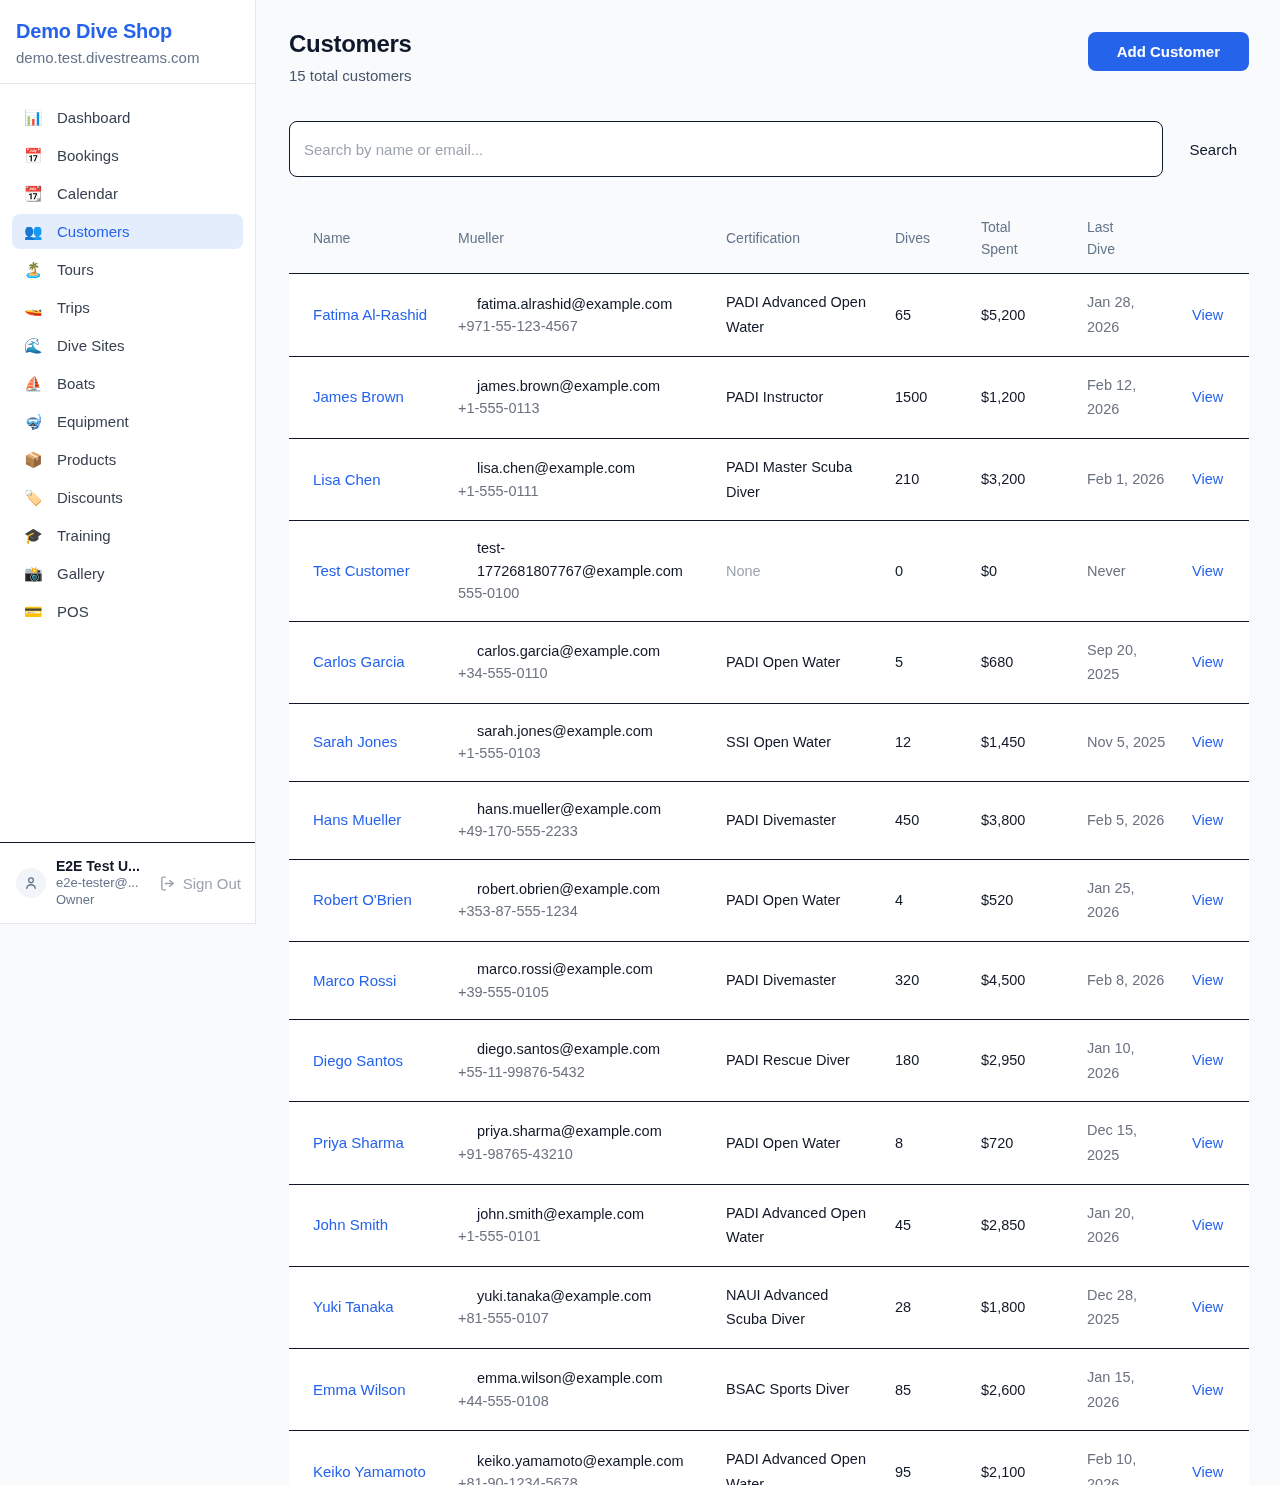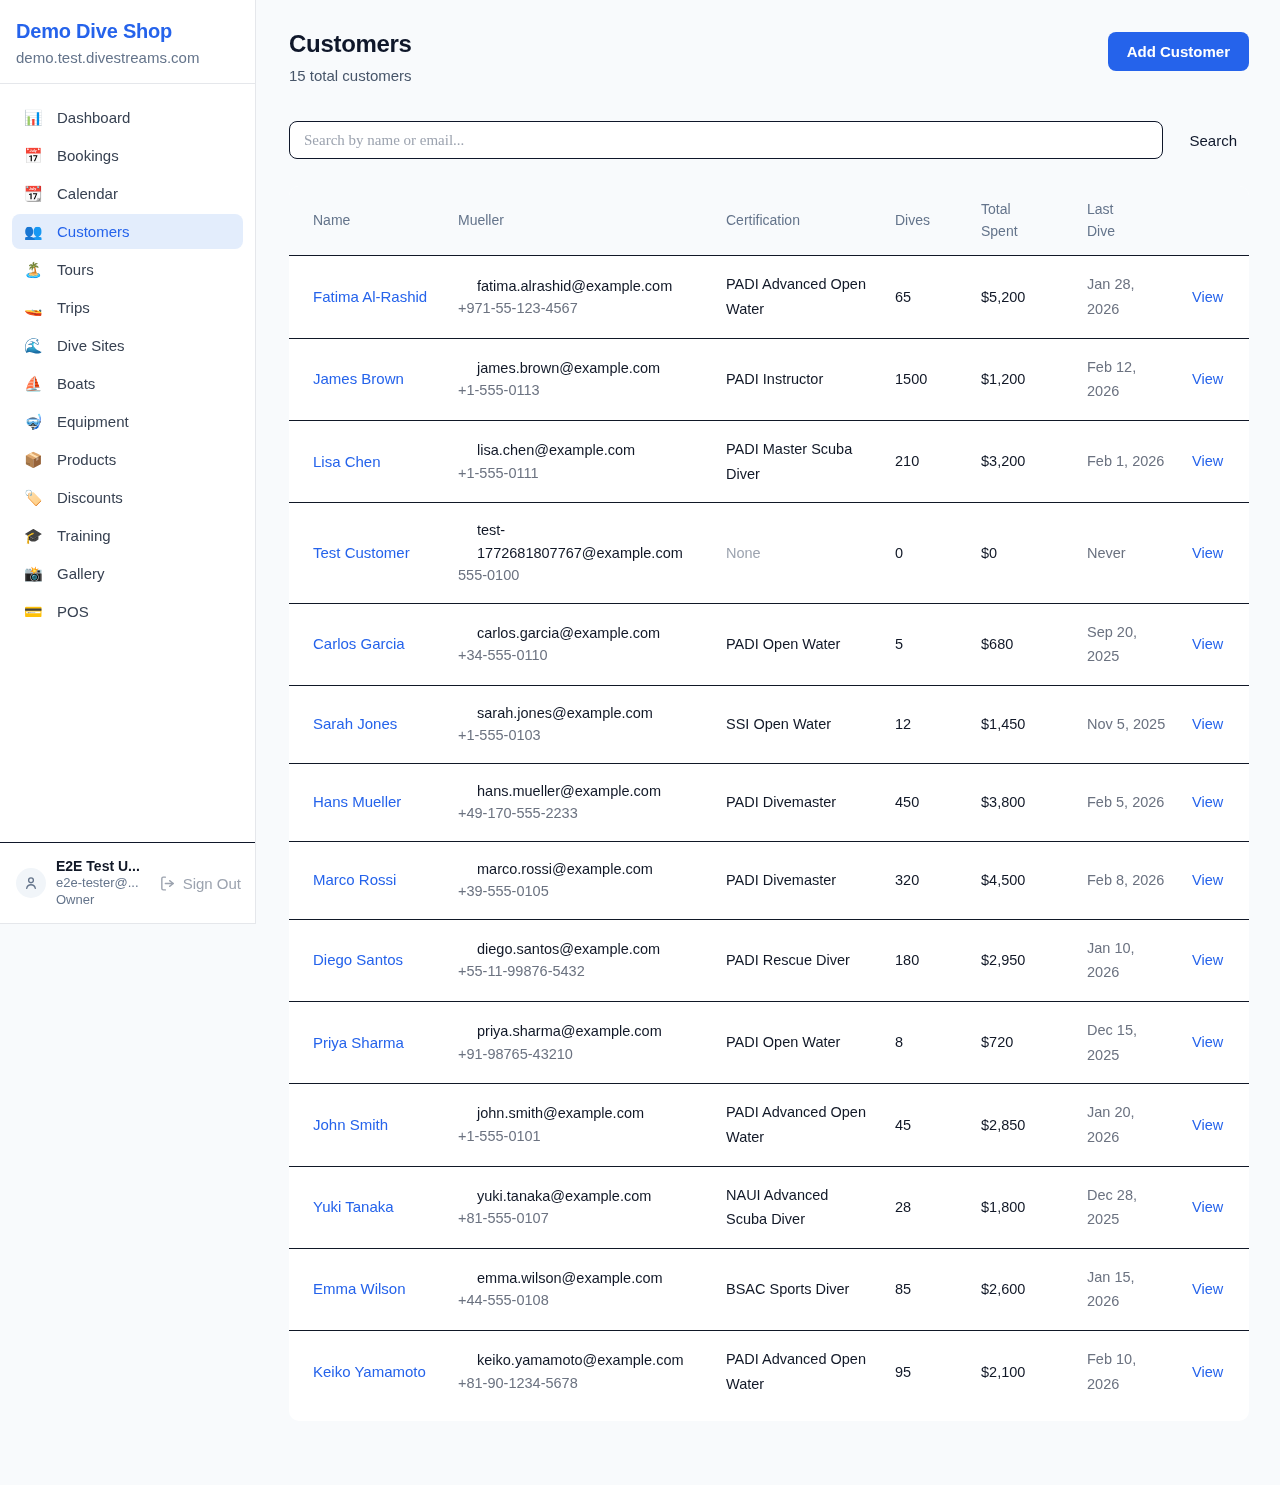--- a/index.html
+++ b/index.html
@@ -48,28 +48,28 @@
     font-family: inherit;
   }
 
   
   main { flex: 1; padding: 30px 31px 23px 33px; }
   .header-row { display: flex; justify-content: space-between; align-items: flex-start; }
   h1 { font-size: 24px; font-weight: 800; letter-spacing: -0.3px; color: #0f172a; }
   .subtitle { margin-top: 9px; font-size: 15px; color: #475569; }
   .btn-primary {
     background: #2563eb; color: #ffffff; border: none; border-radius: 8px;
-    font-size: 15px; font-weight: 600; padding: 11px 19px; cursor: pointer;
+    font-size: 15px; font-weight: 600; padding: 11px 29px; cursor: pointer;
     font-family: inherit; margin-top: 2px;
   }
   .search-row { display: flex; align-items: center; margin-top: 37px; }
   .search-input {
-    flex: 1; height: 38px; border: 1px solid #0f172a; border-radius: 8px;
+    flex: 1; height: 56px; border: 1px solid #0f172a; border-radius: 8px;
     padding: 0 14px; font-size: 15px; background: #ffffff; color: #0f172a;
-    font-family: Liberation Serif, serif; outline: none;
+    font-family: Liberation Sans, sans-serif; outline: none;
   }
   .search-input::placeholder { color: #9ca3af; }
   .search-btn {
     background: none; border: none; color: #0f172a; font-size: 15px;
     margin-left: 14px; padding: 8px 12px; cursor: pointer; font-family: inherit;
   }
 
   
   .card { margin-top: 27px; background: #ffffff; border-radius: 10px; overflow: hidden; padding-bottom: 9px; }
   table { width: 100%; border-collapse: collapse; table-layout: fixed; }
@@ -322,20 +322,32 @@
       <div class="email">hans.mueller@example.com</div>
       <div class="phone">+49-170-555-2233</div>
     </td>
     <td class="cert">PADI Divemaster</td>
     <td class="dives">450</td>
     <td class="spent">$3,800</td>
     <td class="lastdive">Feb 5, 2026</td>
     <td><a class="view-link">View</a></td>
   </tr>
 
+  <tr>
+    <td class="name"><a class="name-link">Robert O'Brien</a></td>
+    <td>
+      <div class="email">robert.obrien@example.com</div>
+      <div class="phone">+353-87-555-1234</div>
+    </td>
+    <td class="cert">PADI Open Water</td>
+    <td class="dives">4</td>
+    <td class="spent">$520</td>
+    <td class="lastdive">Jan 25, 2026</td>
+    <td><a class="view-link">View</a></td>
+  </tr>
 
   <tr>
     <td class="name"><a class="name-link">Marco Rossi</a></td>
     <td>
       <div class="email">marco.rossi@example.com</div>
       <div class="phone">+39-555-0105</div>
     </td>
     <td class="cert">PADI Divemaster</td>
     <td class="dives">320</td>
     <td class="spent">$4,500</td>

